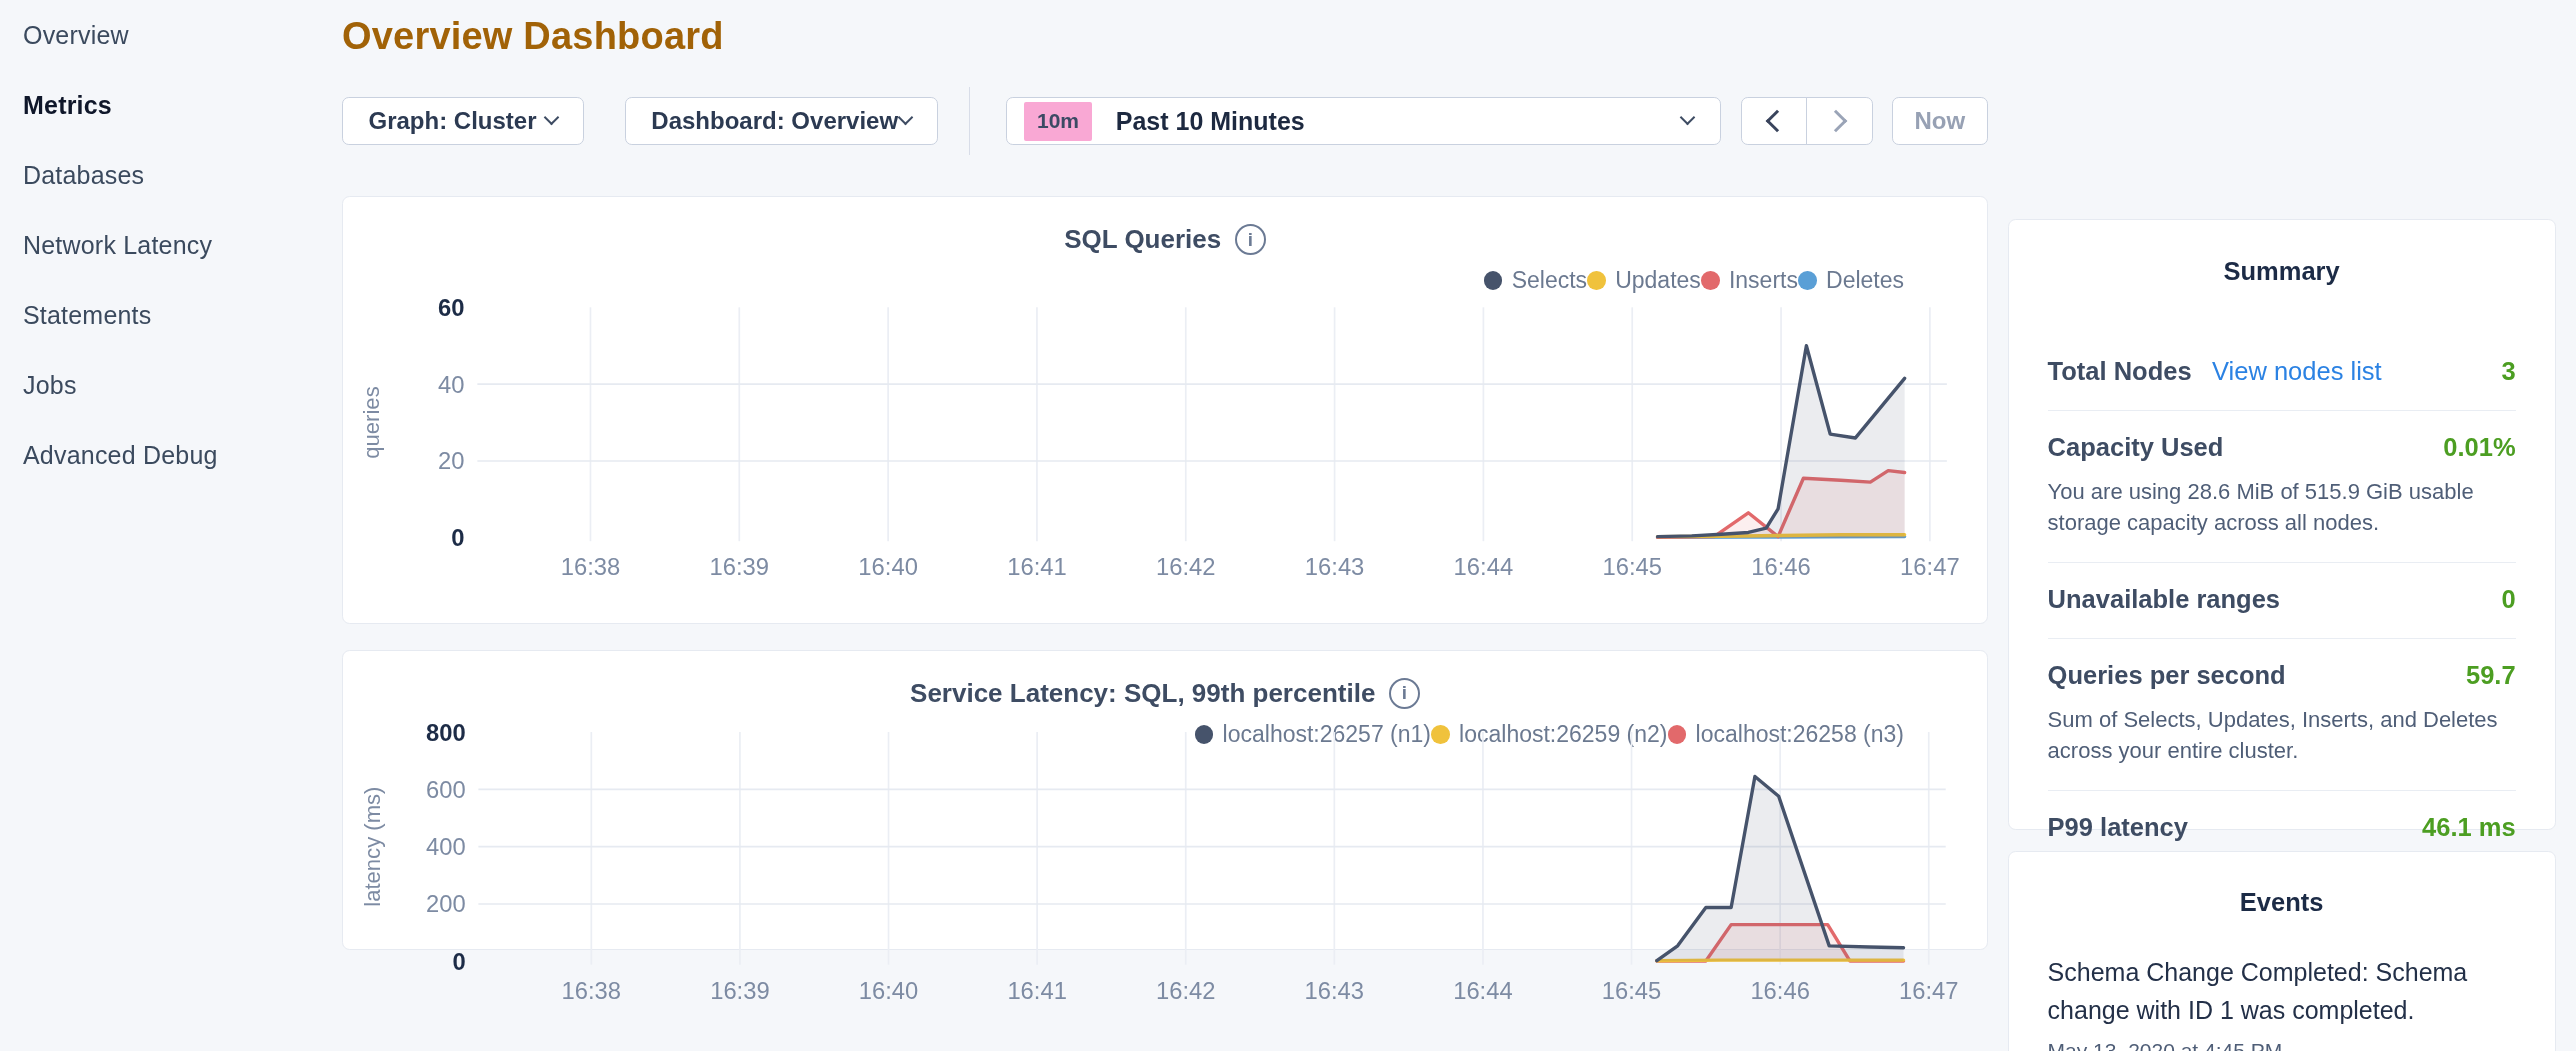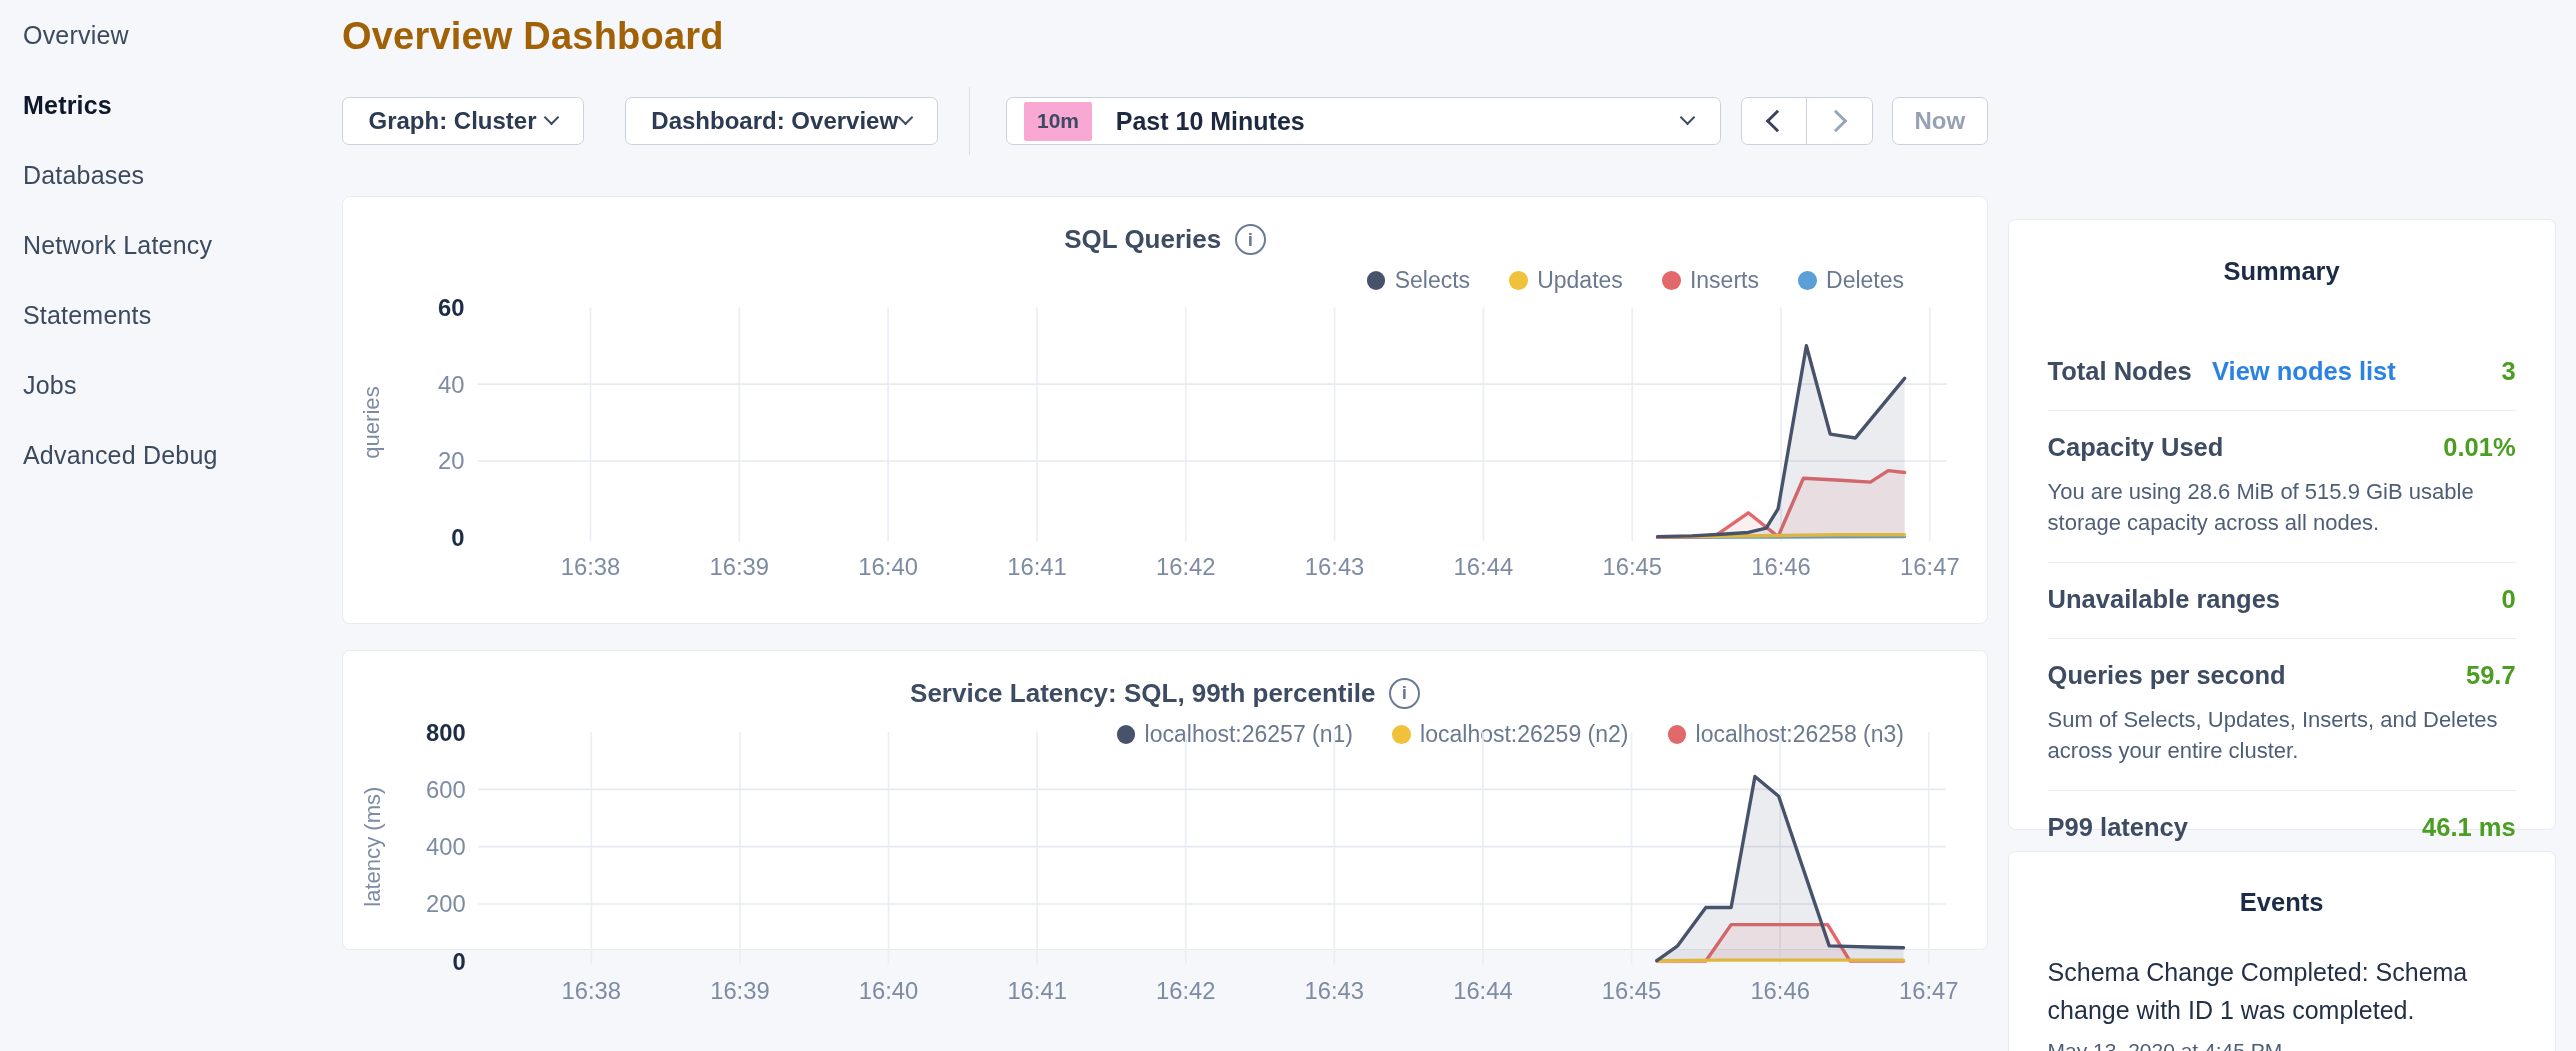--- a/index.html
+++ b/index.html
@@ -71,39 +71,39 @@
   }
   .chart-title { font-size:26px; font-weight:bold; color:#3e4c63; }
   .info-icon {
     width:31px; height:31px; border:2.6px solid #6b7a94; border-radius:50%;
     color:#6b7a94; display:inline-flex; align-items:center; justify-content:center;
     font-size:18.7px; font-weight:bold;
   }
   .info-icon::after { content:"i"; }
   .chart-legend {
     position:absolute; top:70px; right:83px;
-    display:flex; gap:39px; list-style:none; align-items:center;
+    display:flex; list-style:none; align-items:center;
   }
   .legend-item { display:flex; align-items:center; gap:9.4px; }
   .legend-dot { width:18.7px; height:18.7px; border-radius:50%; display:inline-block; }
   .legend-label { font-size:23px; color:#6b7990; }
   .chart-svg-wrap { position:absolute; left:0; }
 
   
   .rail { margin-left:19.6px; width:548px; flex:0 0 548px; padding-top:219px; }
   .sum-card { width:548px; padding:37px 39px 0 39px; height:611px; }
   .panel-heading {
     text-align:center; font-size:25.5px; font-weight:bold; color:#1c2b46;
   }
   .sum-card .panel-heading { margin-bottom:49px; }
   .sum-row { padding:22px 0 24px 0; border-bottom:1.7px solid #e9edf3; }
   .sum-row:last-child { border-bottom:none; }
   .sum-head { display:flex; align-items:baseline; }
   .sum-label { font-size:25.5px; font-weight:bold; color:#3e4c63; }
-  .sum-link { font-size:25.5px; font-weight:bold; color:#2b82e3; margin-left:20.4px; text-decoration:none; }
+  .sum-link { font-size:25.5px; font-weight:normal; color:#2b82e3; margin-left:20.4px; text-decoration:none; }
   .sum-value { margin-left:auto; font-size:25.5px; font-weight:bold; color:#4c9e22; white-space:nowrap; }
   .sum-desc { font-size:22px; color:#4f5e77; line-height:1.42; margin-top:13.6px; }
   .events-card { width:548px; margin-top:21px; padding:36px 39px; height:340px; }
   .events-card .panel-heading { margin-bottom:37px; }
   .event-msg { font-size:25px; color:#233048; line-height:1.5; }
   .event-time { font-size:21px; color:#4f5e77; margin-top:10.2px; }
 </style>
 </head>
 <body>
 

